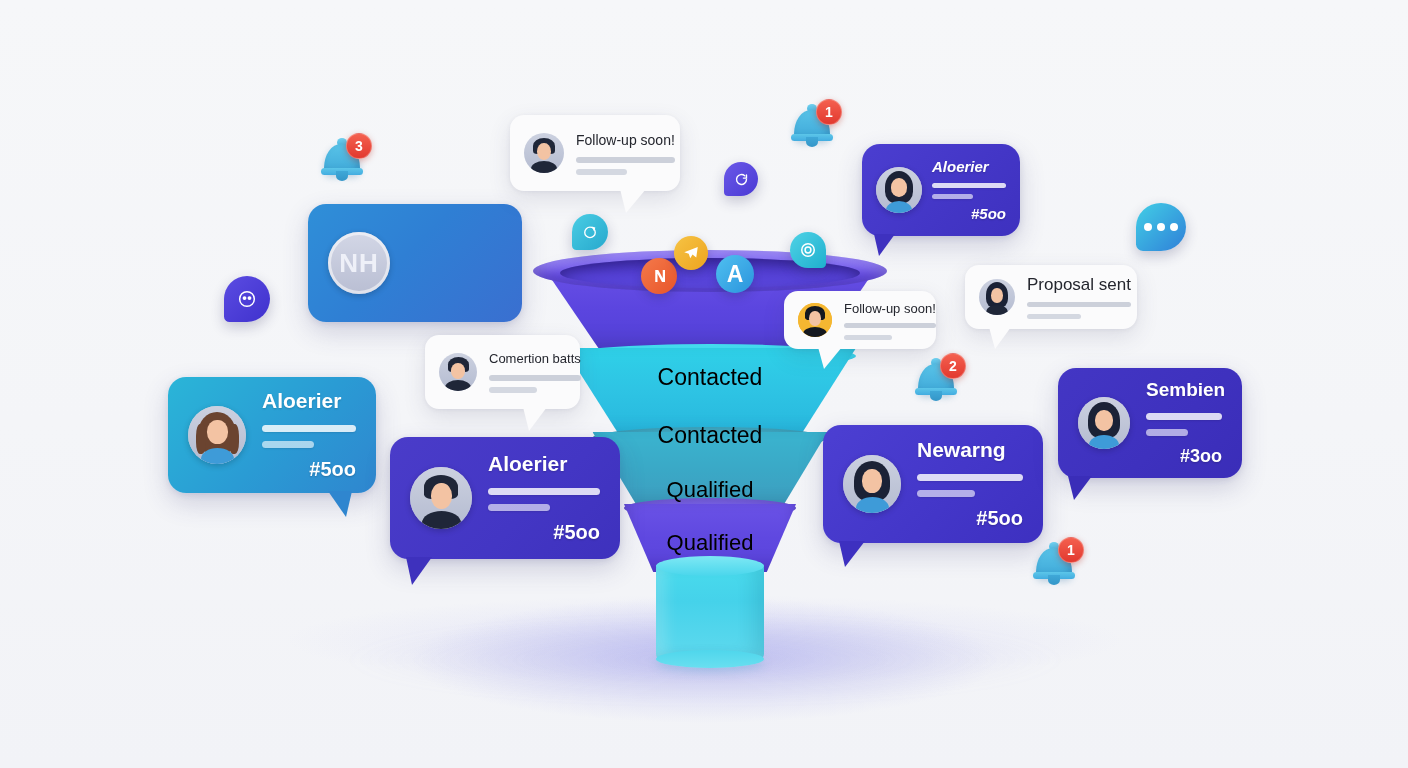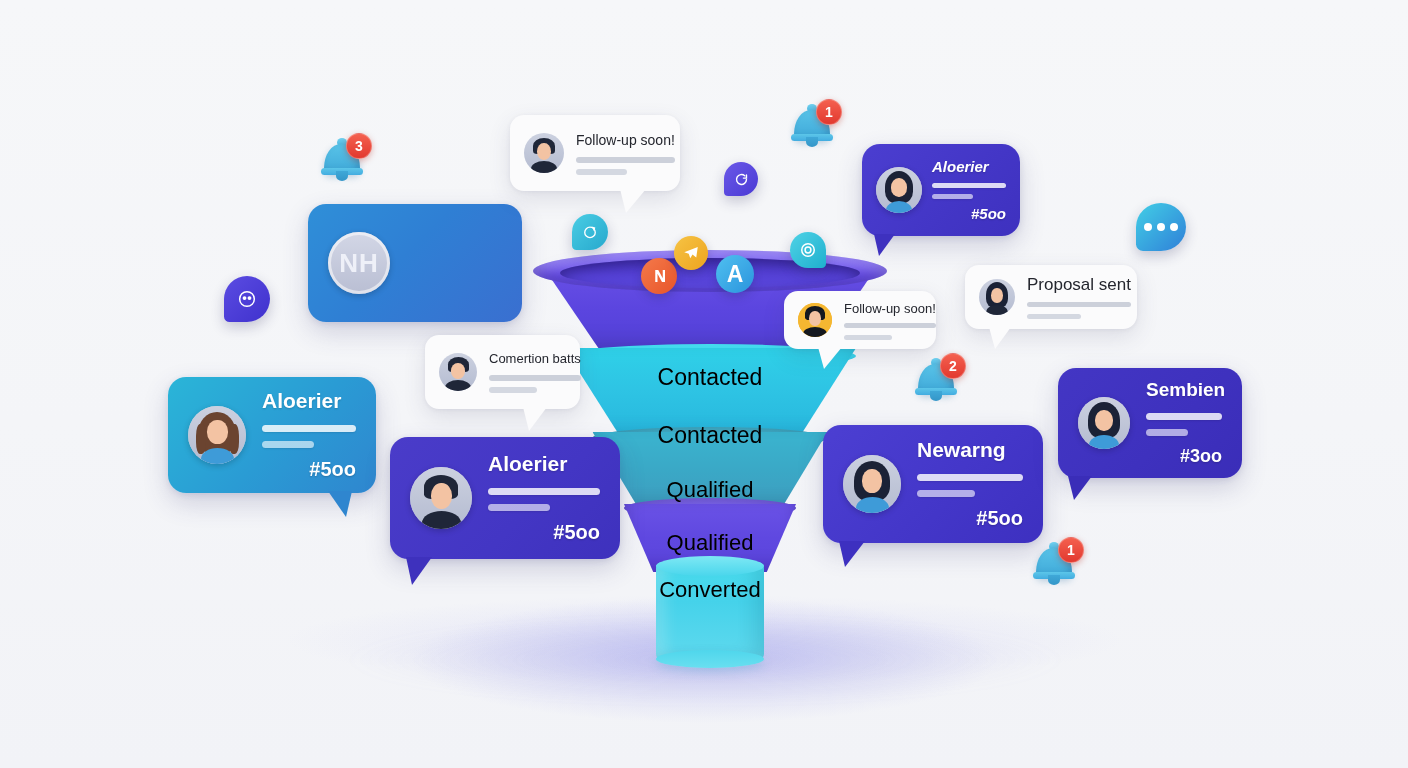--- a/index.html
+++ b/index.html
@@ -258,21 +258,20 @@
     <div class="b3-txt band-label">Contacted</div>
 
     <div class="b4-top"></div>
     <div class="stage-band b4"></div>
     <div class="b4-txt band-label">Qualified</div>
 
     <div class="stage-band b5"></div>
     <div class="b5-top"></div>
     <div class="b5-bot"></div>
     <div class="b5-t1 band-label">Qualified</div>
-    <div class="b5-t2 band-label">Converted</div>
   </div>
 
   <div class="card c-nowhane">
     <div class="av">
       <span class="initials">NH</span>
     </div>
   </div>
 
   <div class="card c-comertion">
     <div class="av" style="width:58px;height:58px">

